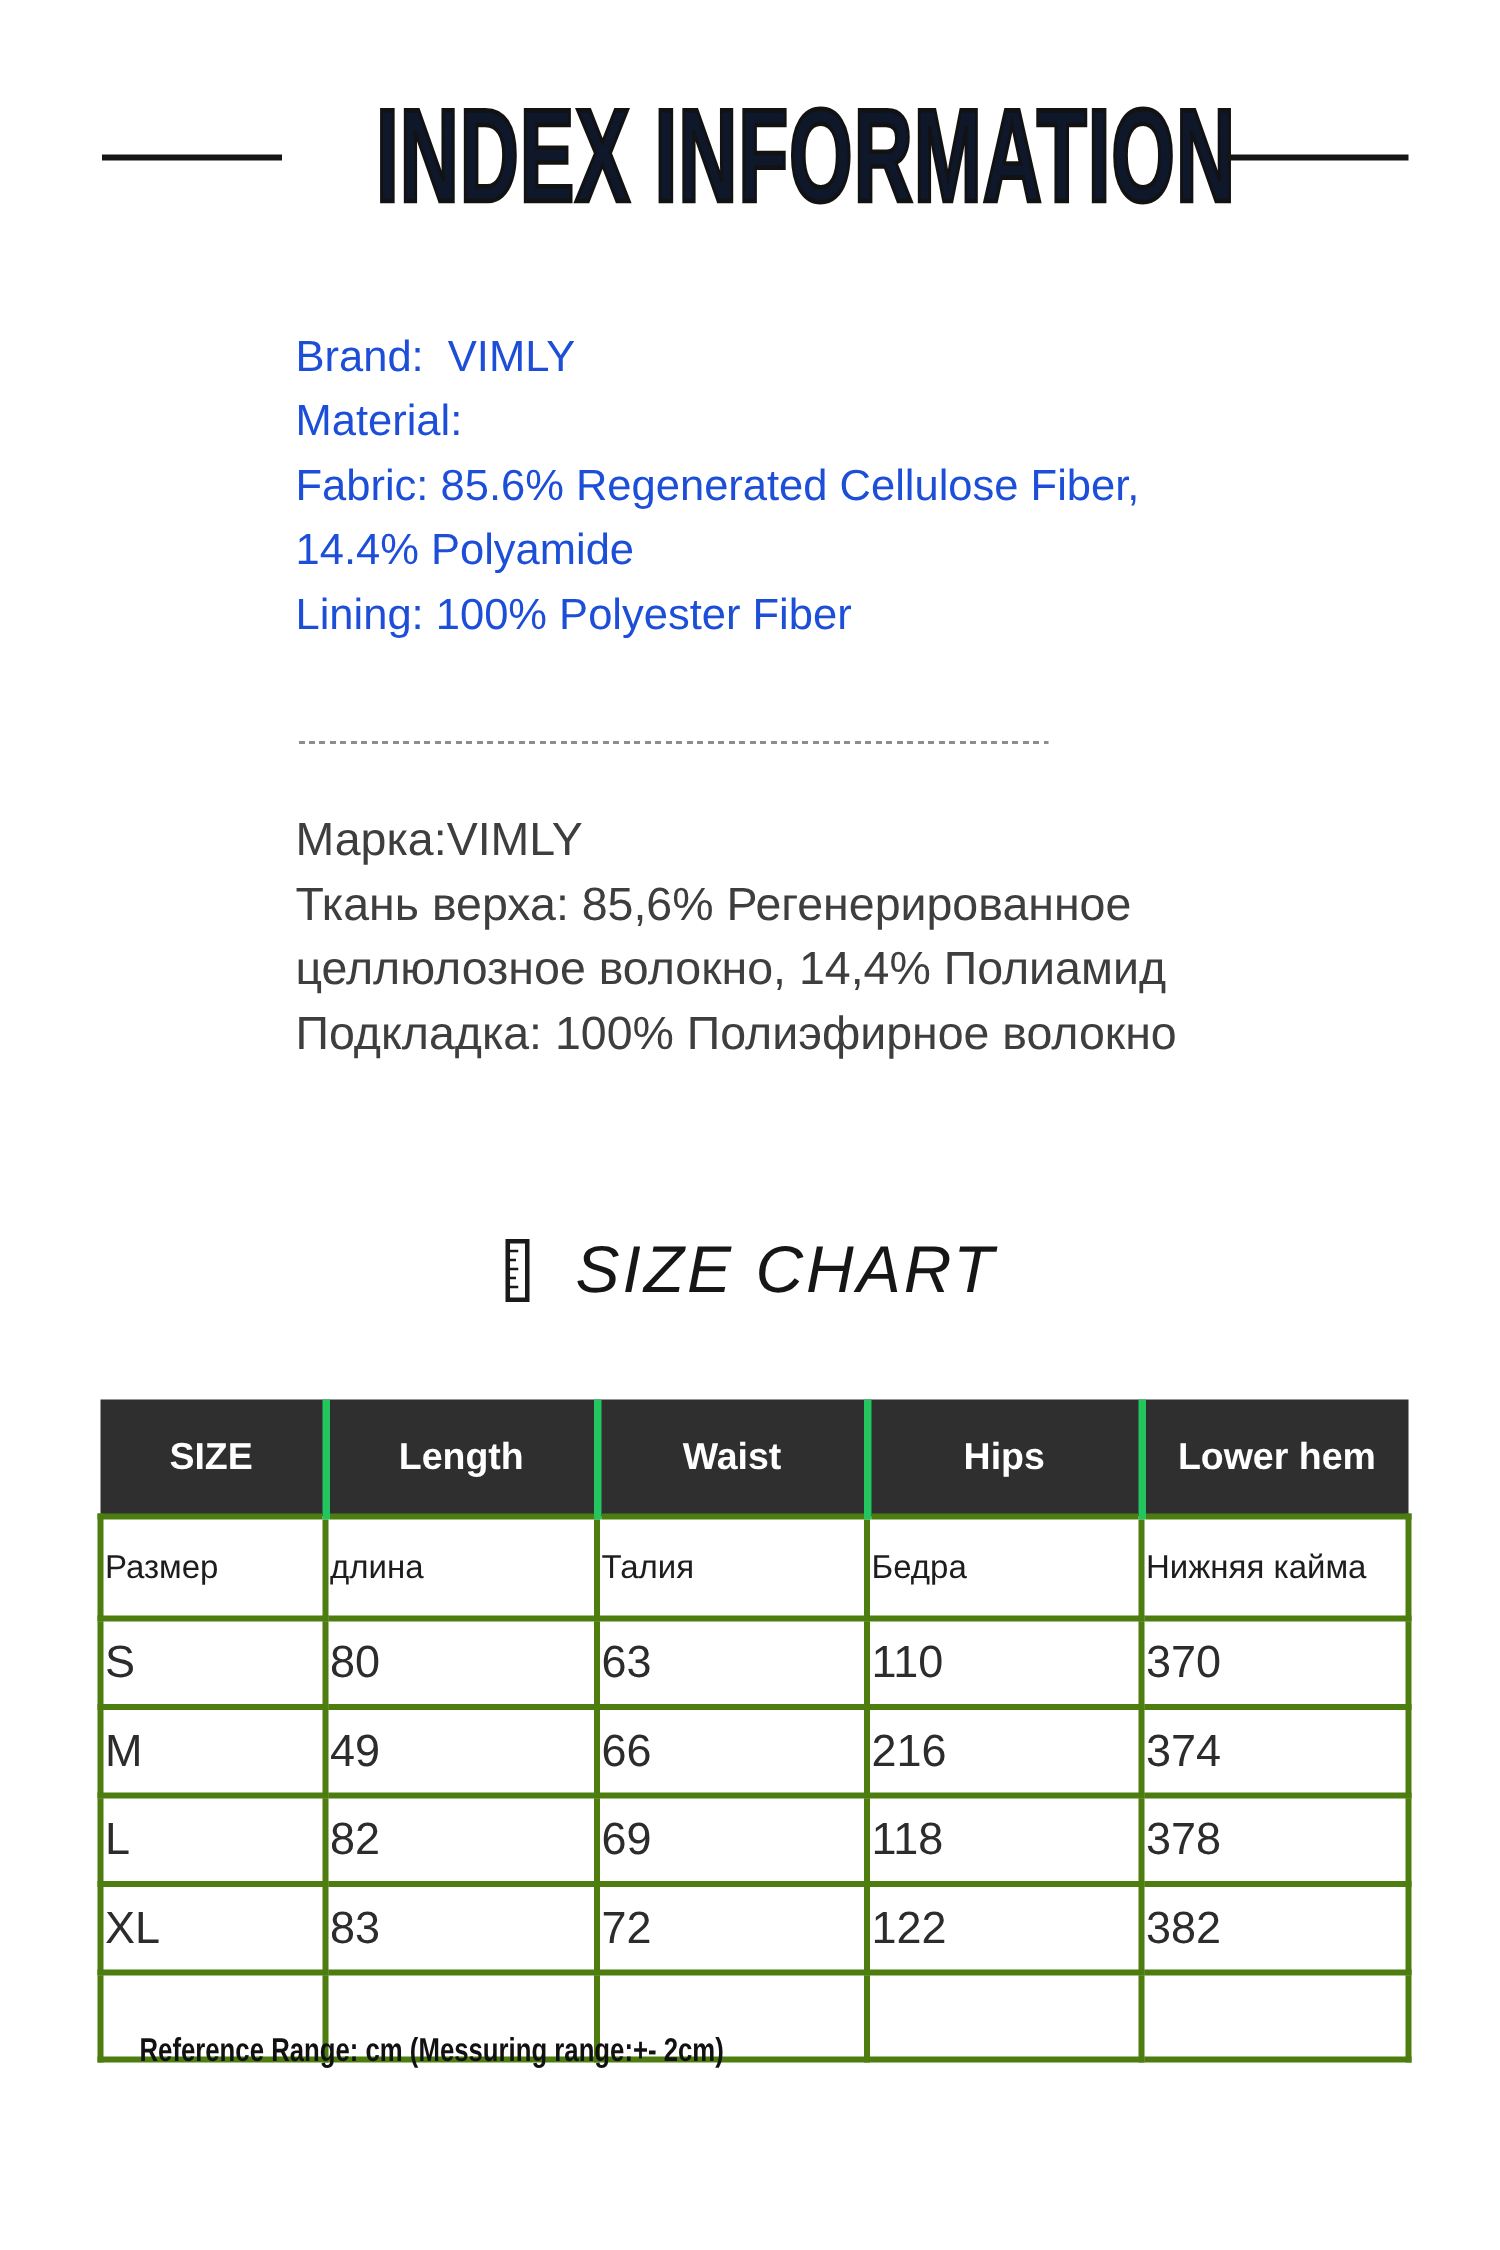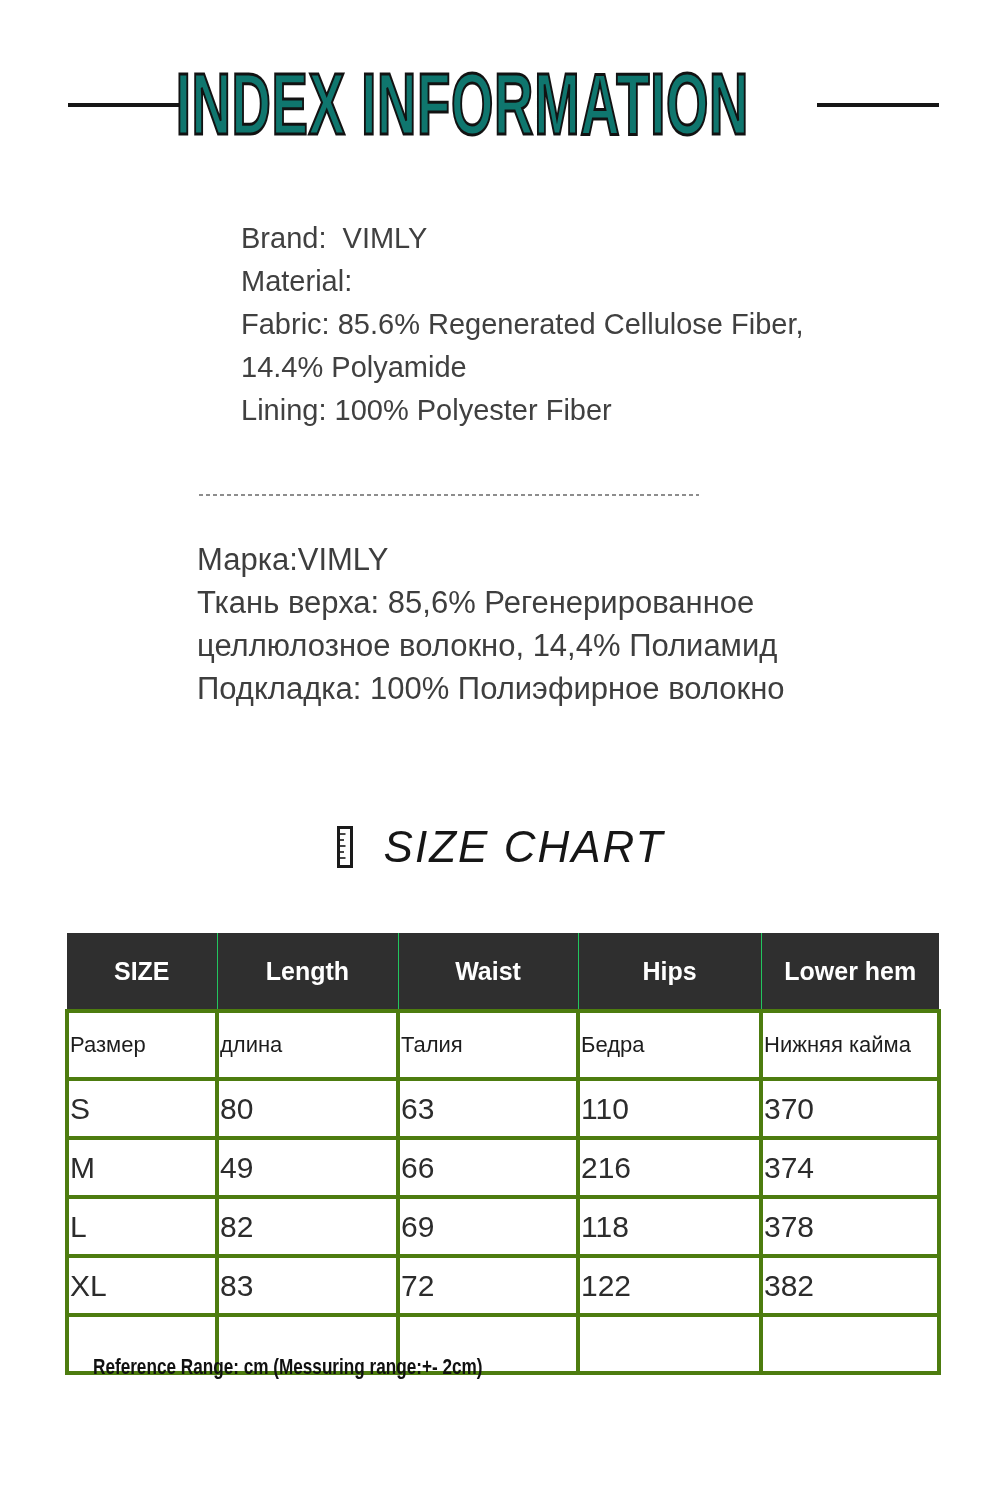--- a/index.html
+++ b/index.html
@@ -3,45 +3,45 @@
 <meta charset="utf-8">
 <style>
   html,body{margin:0;padding:0;background:#ffffff;}
   .page{position:relative;width:1000px;height:1500px;background:#ffffff;overflow:hidden;
         font-family:"Liberation Sans","DejaVu Sans",sans-serif;}
 
   
   .rule{position:absolute;top:103px;height:4px;background:#161616;}
   .rule-left{left:68px;width:120px;}
   .rule-right{left:817px;width:122px;}
-  .title{position:absolute;top:58px;left:0;width:100%;margin:0;text-align:left;
-         font-size:88px;line-height:92px;font-weight:700;color:#0f766e;}
+  .title{position:absolute;top:58px;left:0;width:100%;margin:0;text-align:right;
+         font-size:88px;line-height:92px;font-weight:700;color:#0f172a;}
   .title-inner{display:inline-block;transform:scaleX(0.62);transform-origin:center;
          white-space:nowrap;-webkit-text-stroke:3px #121212;letter-spacing:1px;}
 
   
   .info{position:absolute;left:197px;}
   .info div{white-space:pre;}
-  .info-en{top:217px;font-size:29px;line-height:43px;color:#404040;margin-left:44px;}
+  .info-en{top:217px;font-size:29px;line-height:43px;color:#1d4ed8;}
   .info-ru{top:538px;font-size:31px;line-height:43px;color:#3e3e3e;}
 
   .divider{position:absolute;left:199px;top:494px;width:500px;height:2px;
            background:repeating-linear-gradient(to right,#8d8d8d 0 4px,transparent 4px 7px);}
 
   
   .chart-heading{position:absolute;top:822px;left:0;width:100%;
                  display:flex;justify-content:center;align-items:center;gap:30px;font-style:italic;}
   .ruler{width:18px;height:44px;flex:0 0 auto;}
   .chart-title{font-size:44px;font-weight:500;letter-spacing:2px;color:#161616;white-space:nowrap;}
 
   
   .size-table{position:absolute;left:65px;top:933px;width:872px;
               border-collapse:collapse;table-layout:fixed;}
   .size-table th{background:#2f2f2f;color:#ffffff;font-size:25px;font-weight:700;
-                 height:74px;border-left:1px solid #22c55e;font-family:inherit;}
+                 height:74px;border-left:5px solid #22c55e;font-family:inherit;}
   .size-table th:first-child{border-left:none;}
   .size-table tbody td{border:4px solid #4d7c0f;background:#ffffff;}
   .ru-row td{height:62px;font-size:22px;color:#1d1d1d;}
   .data-row td{height:53px;font-size:30px;color:#2c2c2c;}
   .empty-row td{height:52px;}
 
   
   .footnotes{position:absolute;left:93px;top:1352px;}
   .fn-en,.fn-ru{display:inline-block;transform:scaleX(0.78);transform-origin:left center;white-space:nowrap;}
   .fn-en{font-size:22px;font-weight:700;line-height:30px;color:#111111;}

